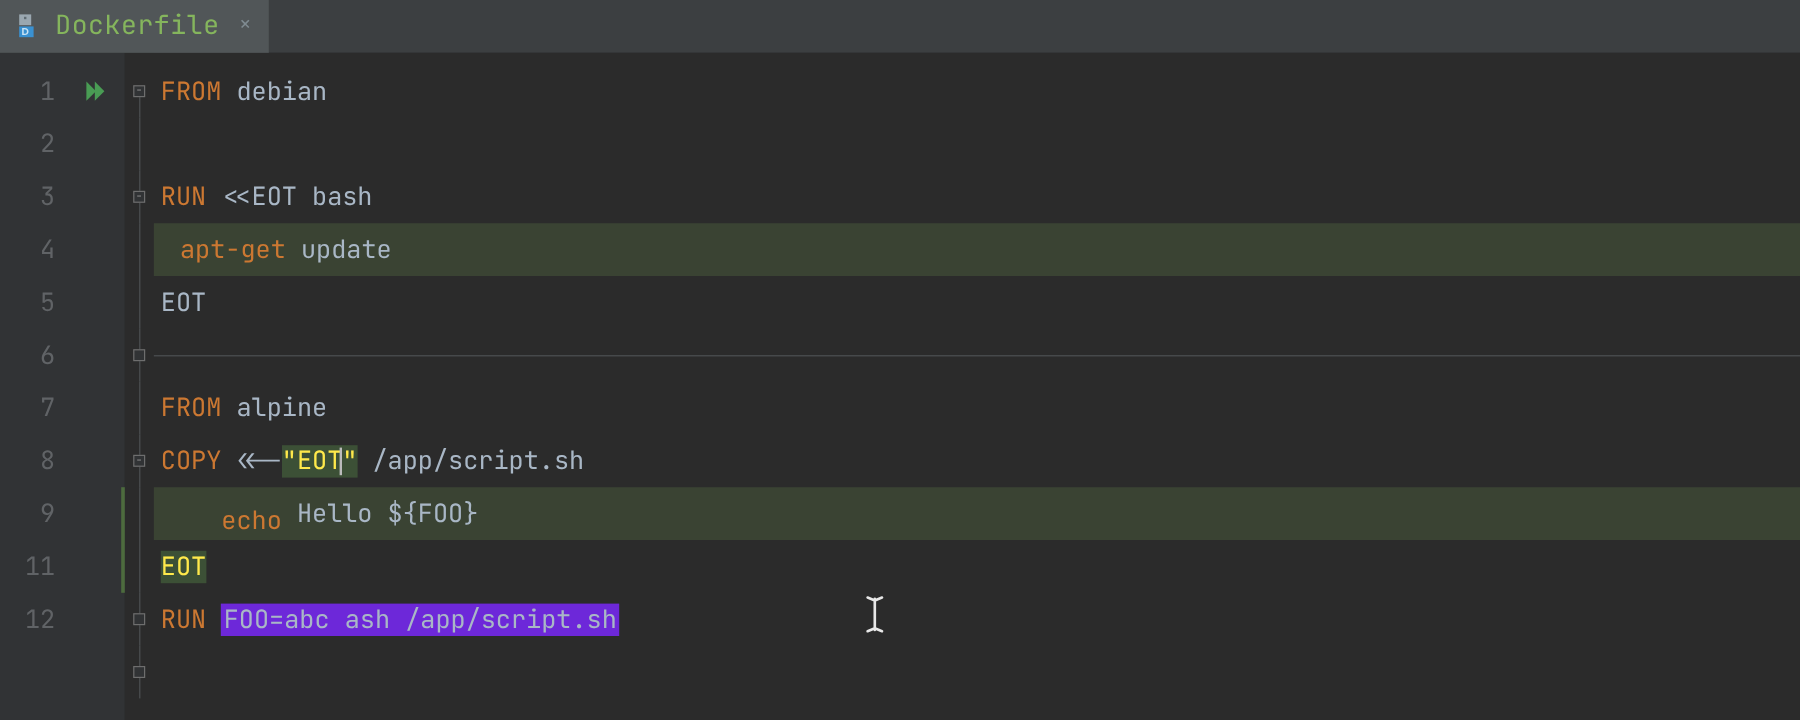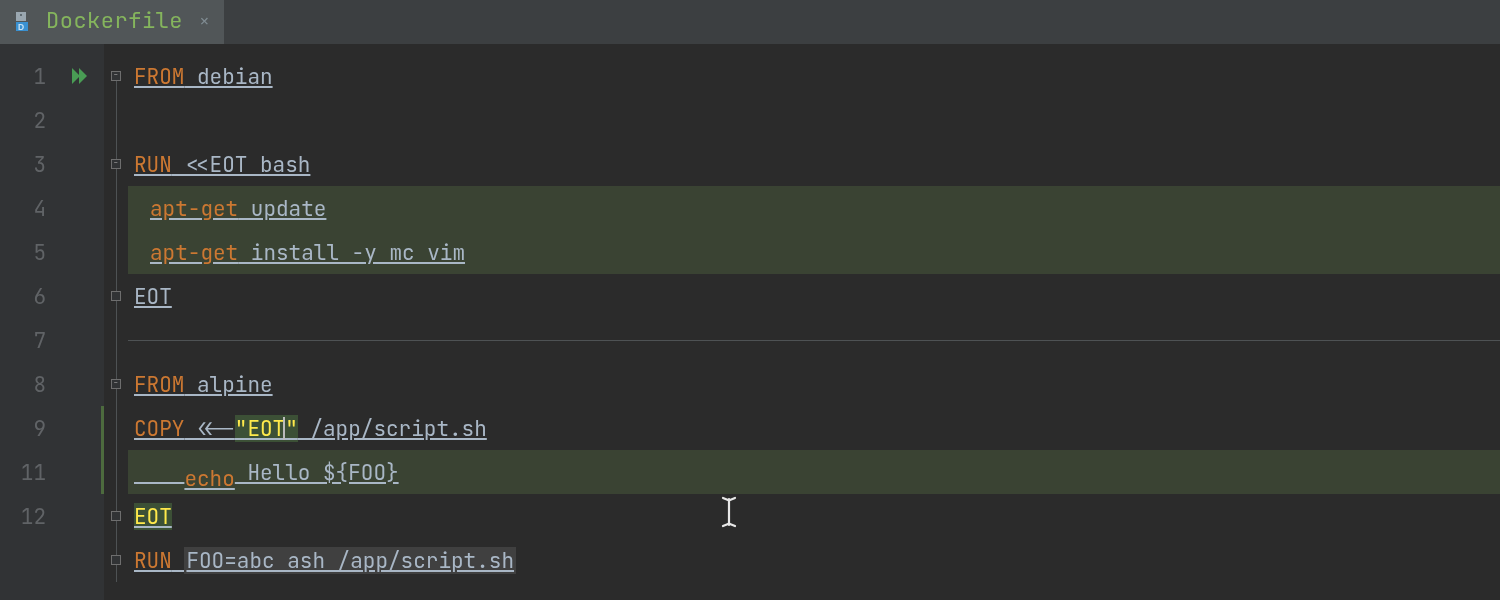--- a/index.html
+++ b/index.html
@@ -135,21 +135,20 @@
     position: relative;
     overflow: hidden;
   }
   .code-row {
     height: 44px;
     display: flex;
     align-items: center;
     padding-left: 6px;
     white-space: pre;
     position: relative;
-    text-decoration: underline;
   }
   .heredoc-bg {
     background: #3a4333;
   }
   .heredoc-inner {
     display:inline-block;
     padding-left: 16px;
   }
   .eot-mark {
     background: #3c5036;
@@ -168,21 +167,21 @@
     background:#bbbbbb;
   }
   .sep-line {
     height:1px;
     background:#4e5254;
     position:absolute;
     left:0; right:0;
     top:50%;
   }
   .highlight-box {
-    background:#404040;
+    background:#6d28d9;
     padding:0 2px;
   }
 
   
   .kw   { color:#cc7832; }
   .cmd  { color:#cc7832;margin-top:12px; }
   .plain{ color:#a9b7c6; }
 
   
   .ibeam {
@@ -307,21 +306,20 @@
   <div class="code">
 
     <div class="code-row"><span class="kw">FROM</span><span class="plain"> debian</span></div>
 
     <div class="code-row"></div>
 
     <div class="code-row"><span class="kw">RUN</span><span class="plain"> &lt;&lt;EOT bash</span></div>
 
     <div class="code-row heredoc-bg"><span class="heredoc-inner"><span class="cmd">apt-get</span><span class="plain"> update</span></span></div>
 
-    <div class="code-row heredoc-bg"><span class="heredoc-inner"><span class="cmd">apt-get</span><span class="plain"> install -y mc vim</span></span></div>
 
     <div class="code-row"><span class="plain">EOT</span></div>
 
     <div class="code-row"><span class="sep-line"></span></div>
 
     <div class="code-row"><span class="kw">FROM</span><span class="plain"> alpine</span></div>
 
     <div class="code-row"><span class="kw">COPY</span><span class="plain"> &lt;&lt;-</span><span class="eot-mark eot-mark-caret">"EOT"</span><span class="plain"> /app/script.sh</span></div>
 
     <div class="code-row heredoc-bg"><span class="plain">    </span><span class="cmd">echo</span><span class="plain"> Hello ${FOO}</span></div>

